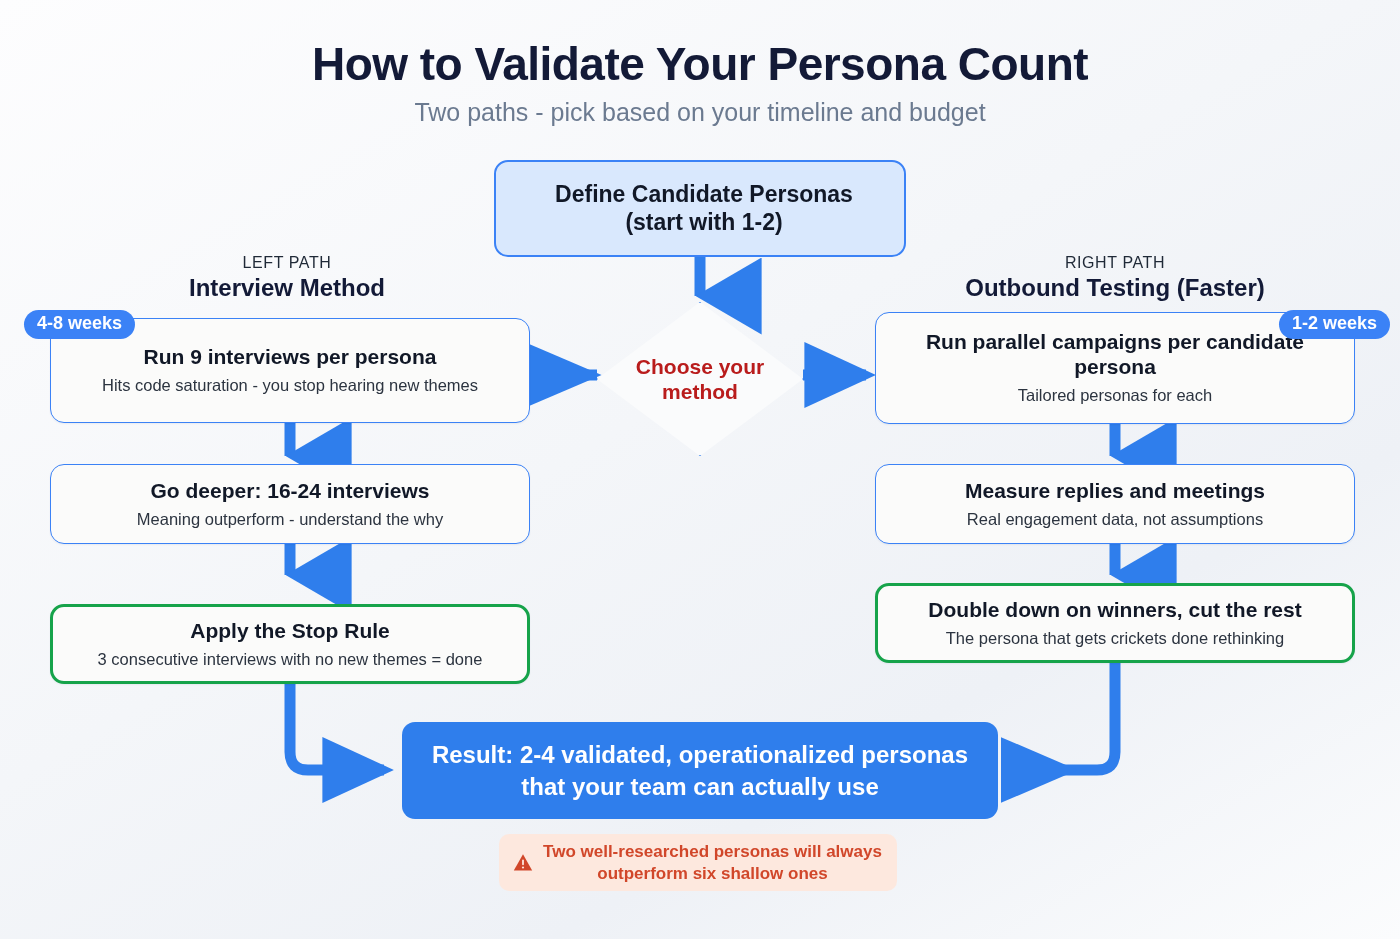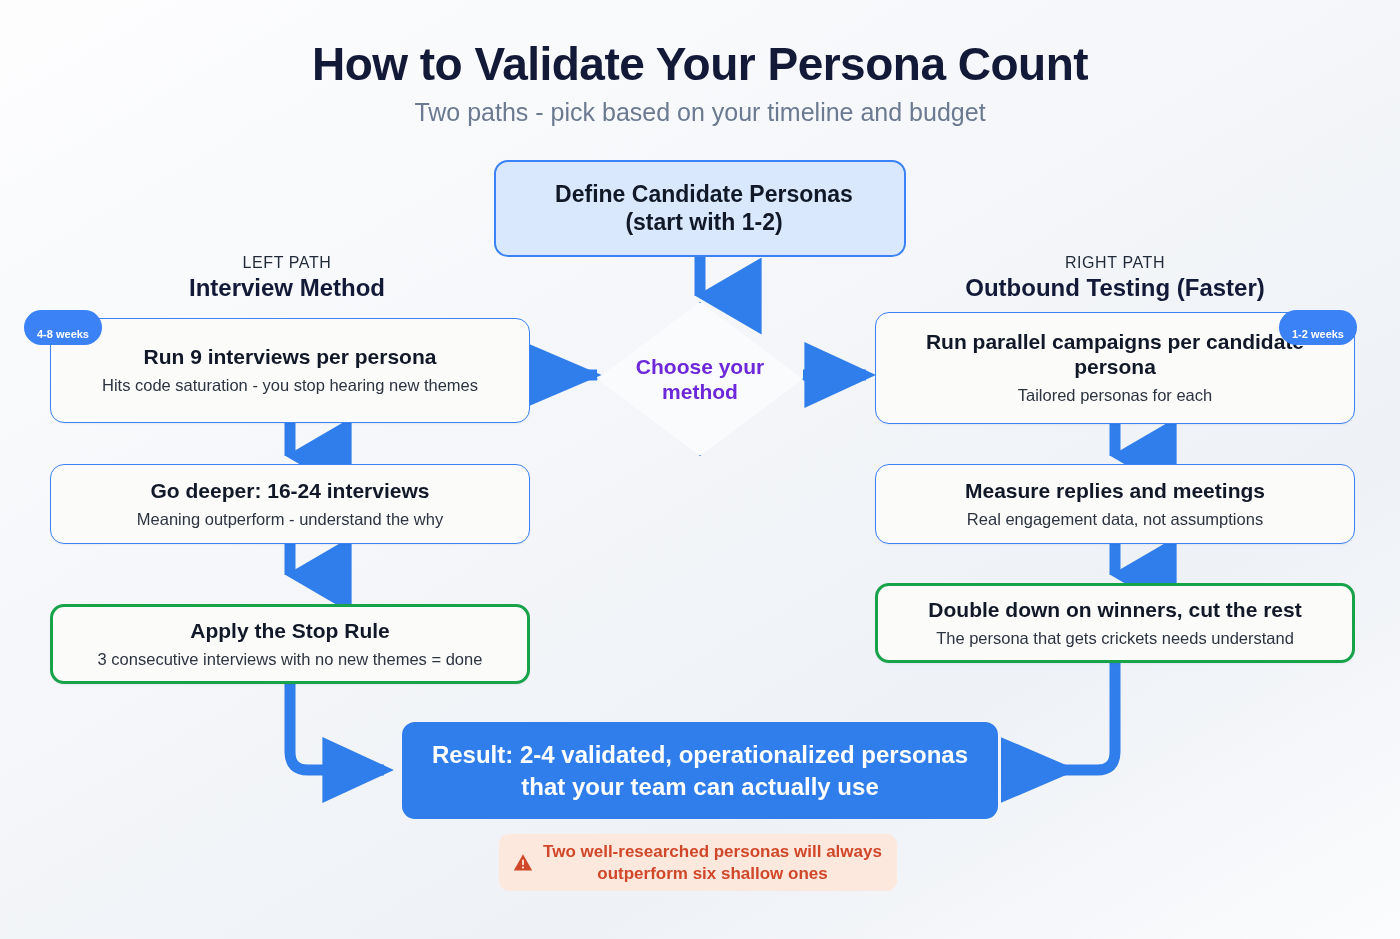--- a/index.html
+++ b/index.html
@@ -115,24 +115,24 @@
     margin-top: 2px;
   }
   .ph-left  { left: 47px;  top: 254px; }
   .ph-right { left: 875px; top: 254px; }
 
   
   .badge {
     position: absolute;
     background: #3b82f6;
     color: #ffffff;
-    font-size: 11px;
+    font-size: 18px;
     font-weight: bold;
     border-radius: 999px;
-    padding: 18px 13px 4px;
+    padding: 3px 13px 4px;
     line-height: 1.2;
     white-space: nowrap;
   }
   .badge-left  { left: 24px;   top: 310px; }
   .badge-right { left: 1279px; top: 310px; }
 
   
   .diamond-wrap {
     position: absolute;
     left: 597px; top: 302px;
@@ -147,21 +147,21 @@
   }
   .diamond-label {
     position: absolute;
     inset: 0;
     display: flex;
     align-items: center;
     justify-content: center;
     text-align: center;
     font-size: 21px;
     font-weight: bold;
-    color: #6d28d9;
+    color: #b91c1c;
     line-height: 1.2;
   }
 
   
   .node-result {
     position: absolute;
     left: 402px; top: 722px;
     width: 596px; height: 97px;
     background: #2f7eec;
     border-radius: 13px;
@@ -280,21 +280,21 @@
   </div>
   <div class="badge badge-right">1-2 weeks</div>
 
   <div class="node card-blue R2">
     <div class="t">Measure replies and meetings</div>
     <div class="s">Real engagement data, not assumptions</div>
   </div>
 
   <div class="node card-green R3">
     <div class="t">Double down on winners, cut the rest</div>
-    <div class="s">The persona that gets crickets needs understand</div>
+    <div class="s">The persona that gets crickets done rethinking</div>
   </div>
 
   <div class="node-result">
     <span>Result: 2-4 validated, operationalized personas that your team can actually use</span>
   </div>
 
   <div class="warn">
     <svg class="warn-icon" viewBox="0 0 20 19">
       <path d="M10 1.2 L19.2 17.6 L0.8 17.6 Z" fill="#d1472a"></path>
       <rect x="9.1" y="6.6" width="1.8" height="5.6" rx="0.9" fill="#fde8de"></rect>

